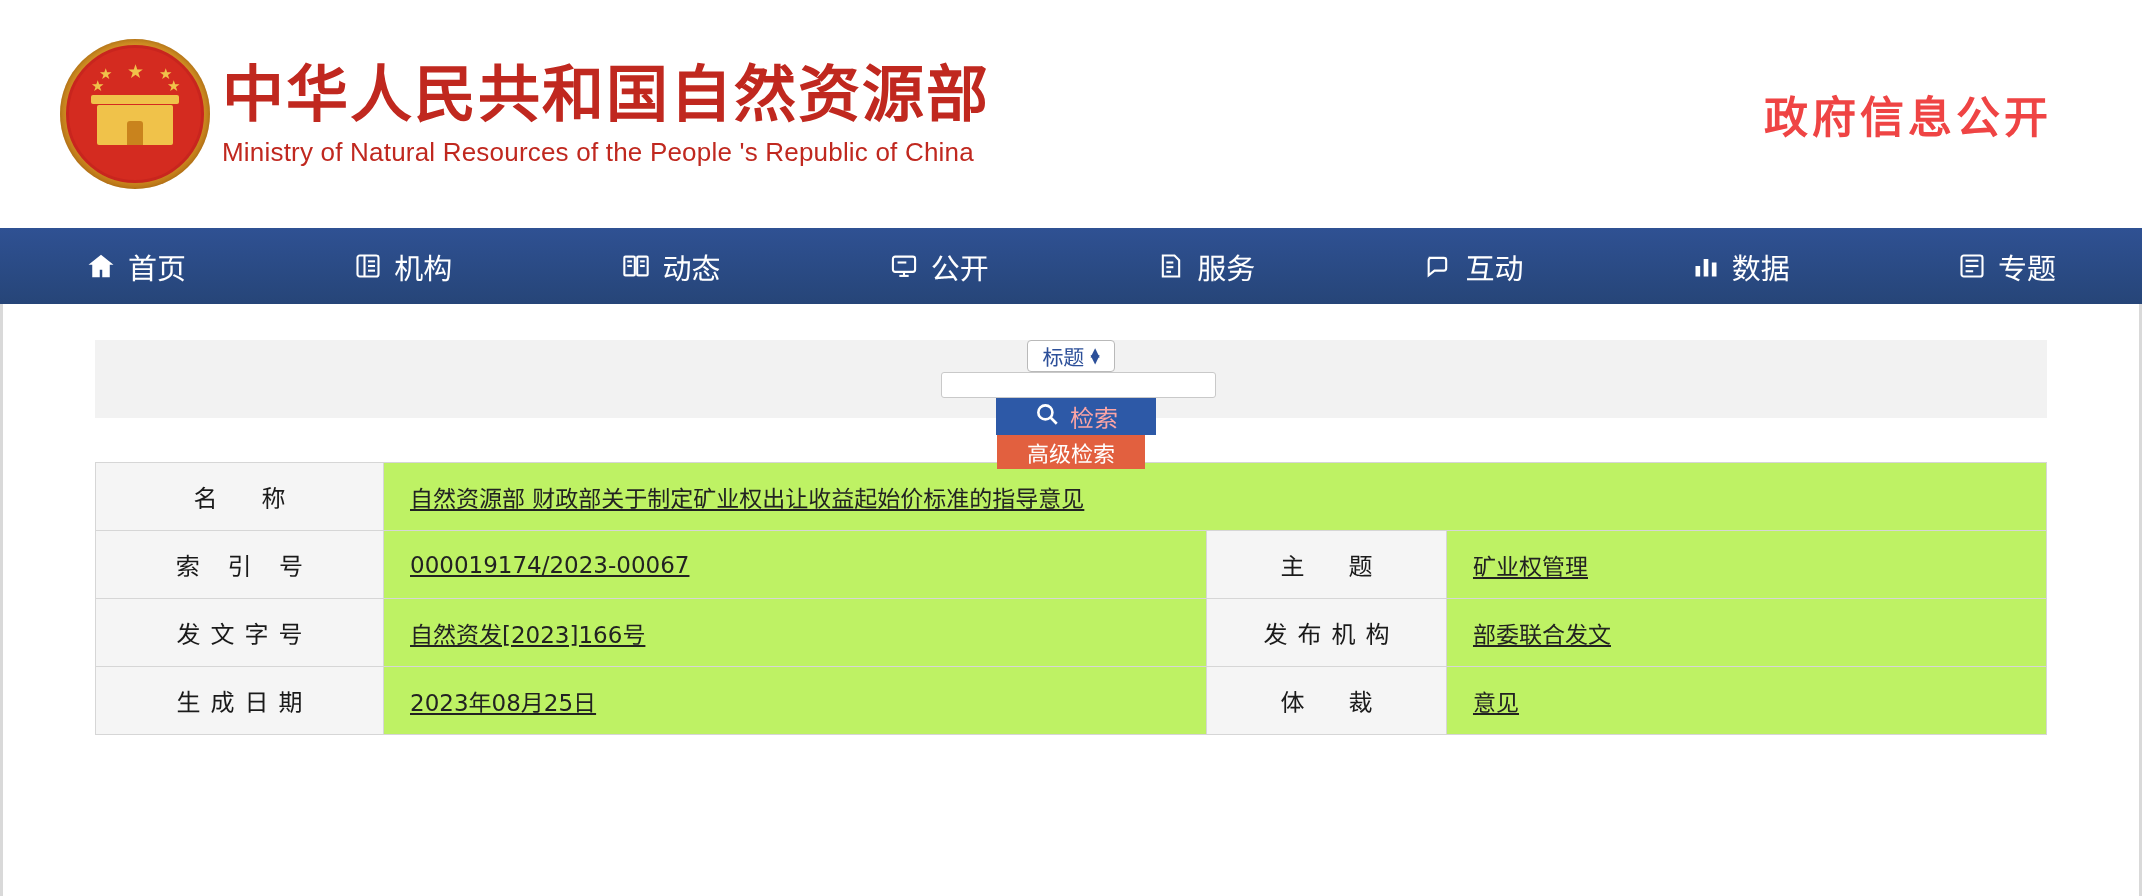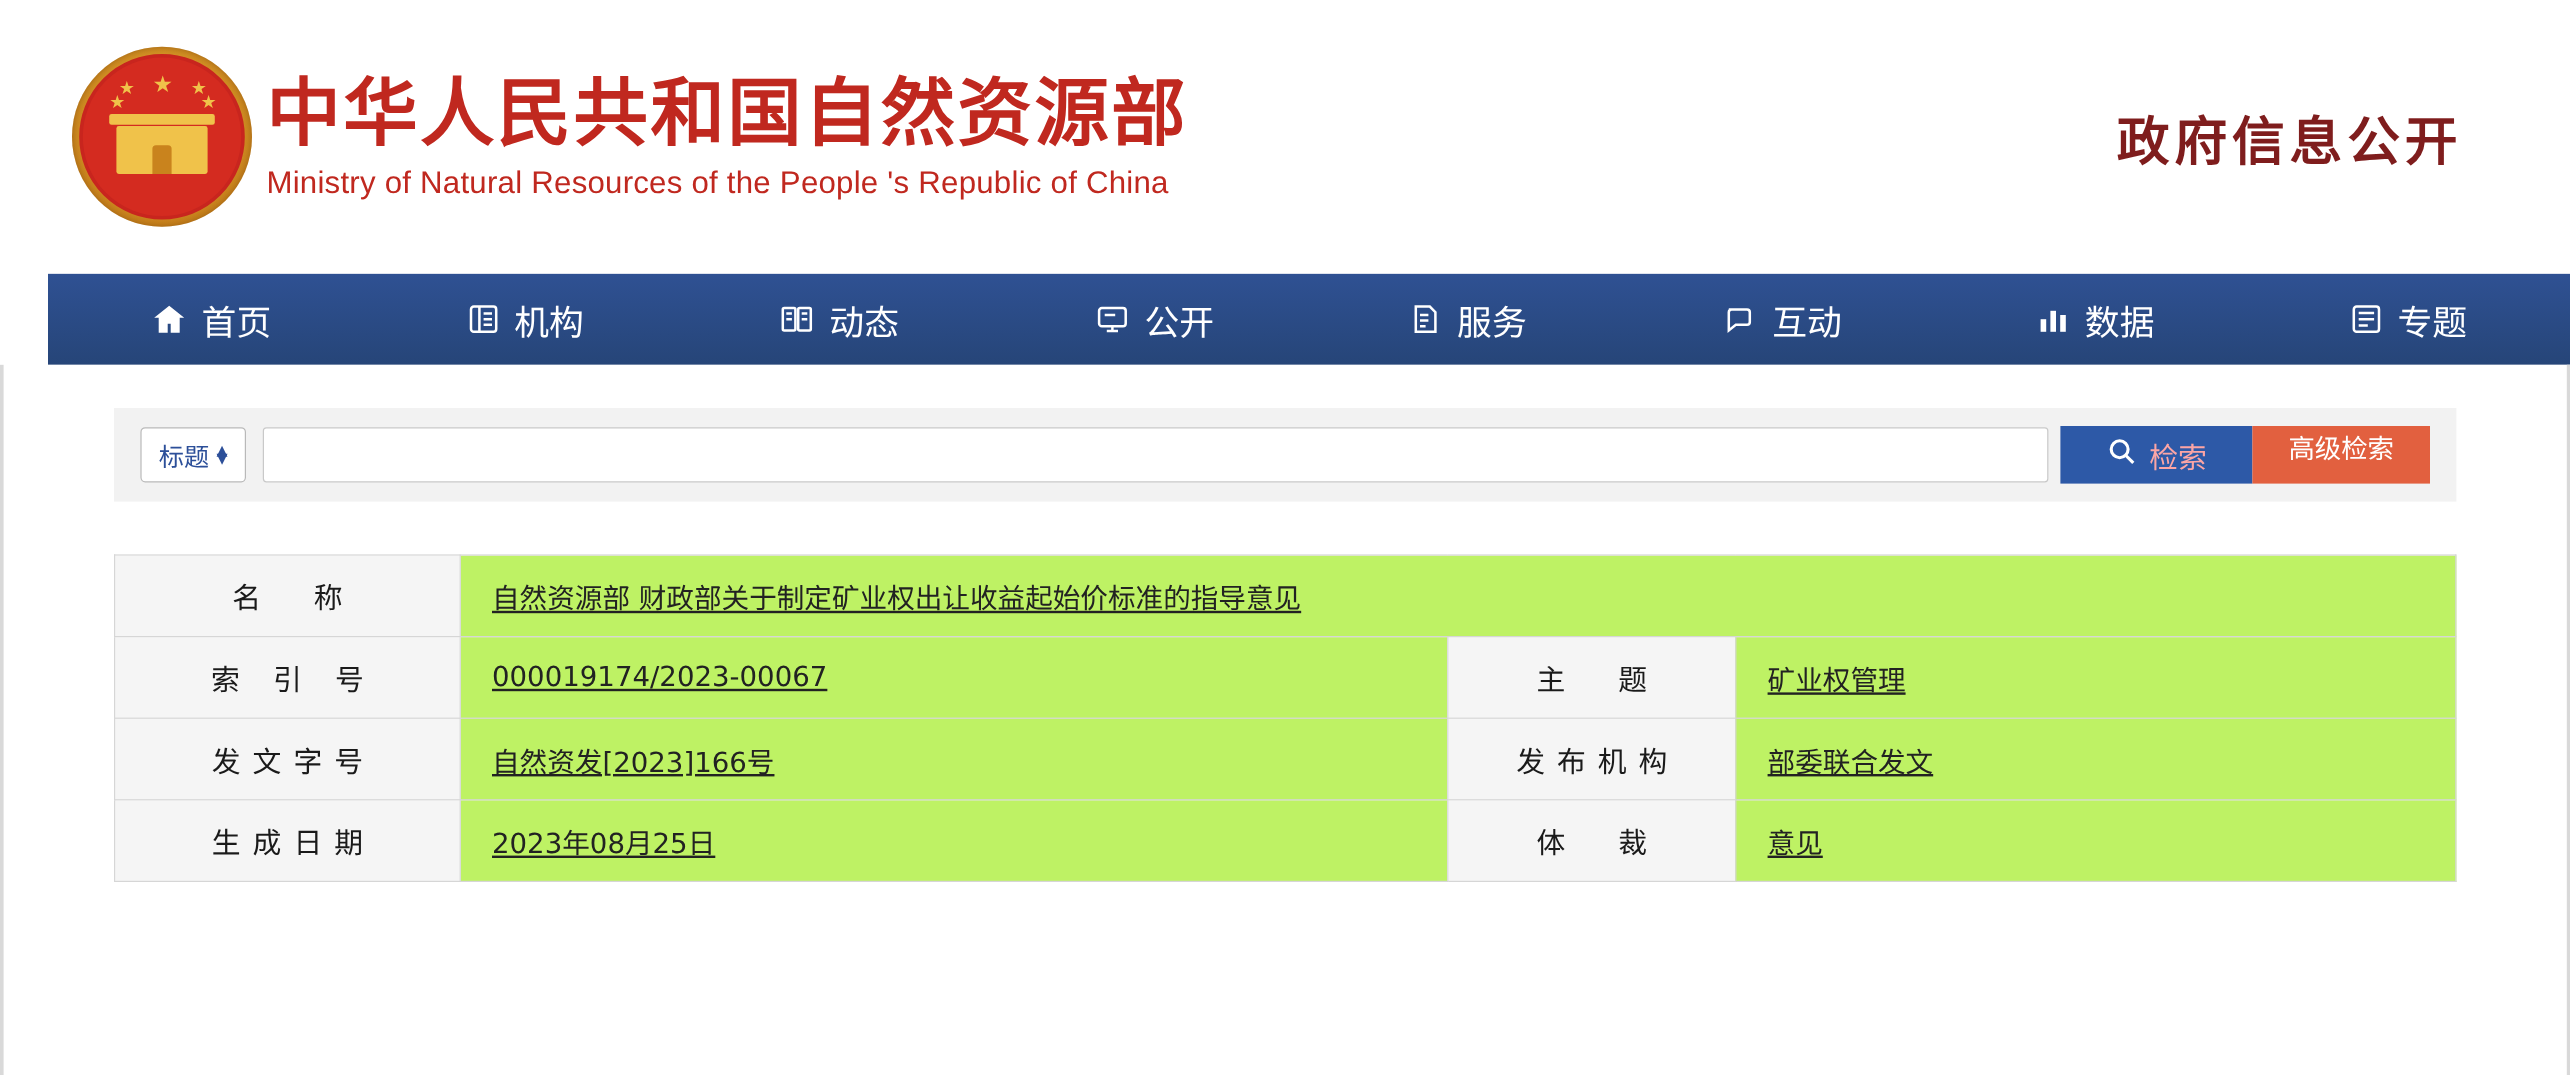--- a/index.html
+++ b/index.html
@@ -111,38 +111,37 @@
     font-size: 26px;
     margin-top: 8px;
     letter-spacing: 0.2px;
     font-family: "Liberation Sans", sans-serif;
   }
   .header-right {
     position: absolute;
     right: 90px;
     top: 50%;
     transform: translateY(-50%);
-    color: #7f1d1d;
+    color: #ef4444;
     font-size: 44px;
     font-weight: bold;
     letter-spacing: 4px;
     font-family: "DejaVu Sans", "Liberation Sans", sans-serif;
   }
 
   
   .nav {
     height: 76px;
     background: #2b4b8c;
     background: linear-gradient(180deg, #2f5193 0%, #264578 100%);
     display: flex;
     align-items: center;
     justify-content: space-between;
     padding: 0 86px;
     box-sizing: border-box;
-    margin-left: 40px;
   }
   .nav-item {
     display: flex;
     align-items: center;
     gap: 12px;
     color: #ffffff;
     font-size: 29px;
     cursor: pointer;
     font-family: "DejaVu Sans", "Liberation Sans", sans-serif;
     white-space: nowrap;
@@ -161,20 +160,21 @@
   }
 
   .search-bar {
     background: #f2f2f2;
     height: 78px;
     display: flex;
     align-items: center;
     padding: 0 22px;
     box-sizing: border-box;
     gap: 0;
+    flex-direction: column;
   }
   .select-box {
     width: 88px;
     height: 46px;
     background: #ffffff;
     border: 1px solid #b9b9b9;
     border-radius: 4px;
     display: flex;
     align-items: center;
     justify-content: center;

